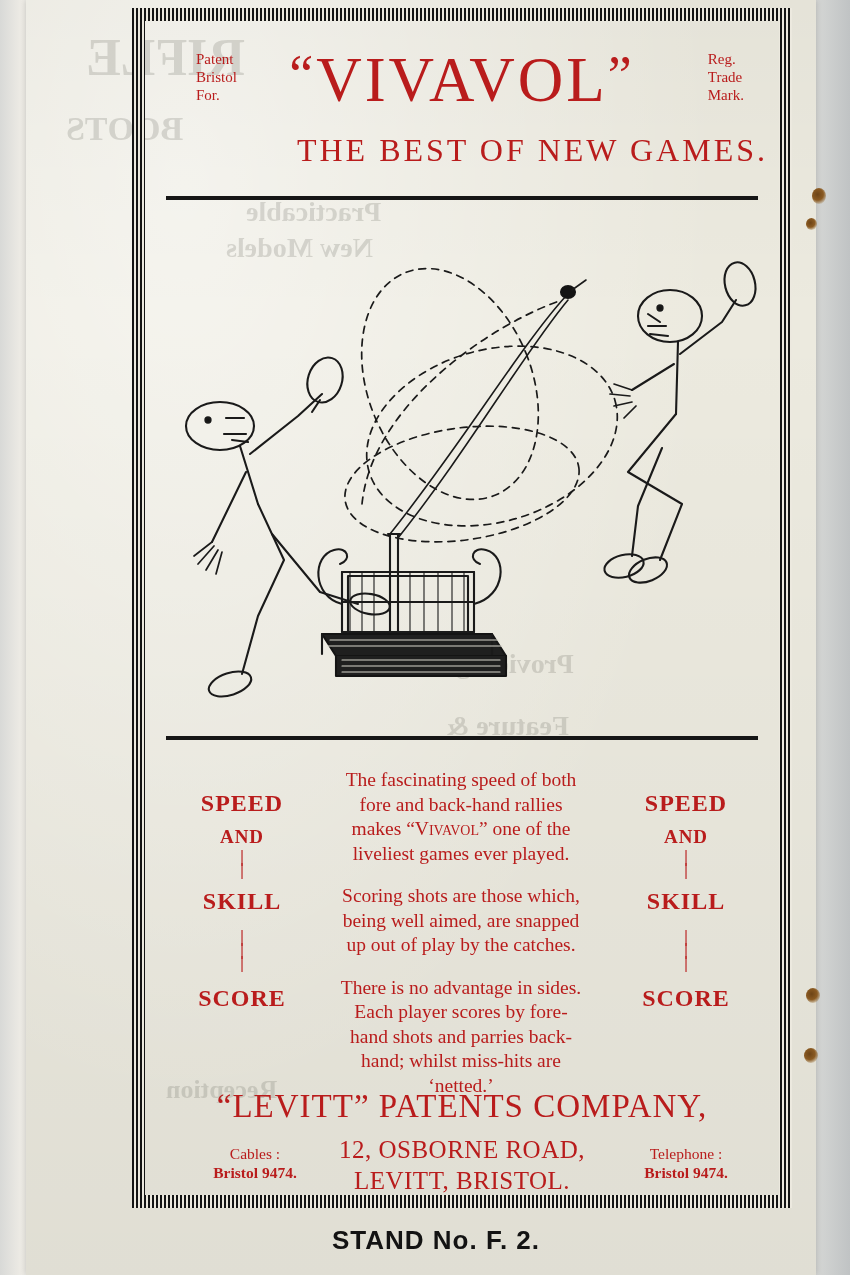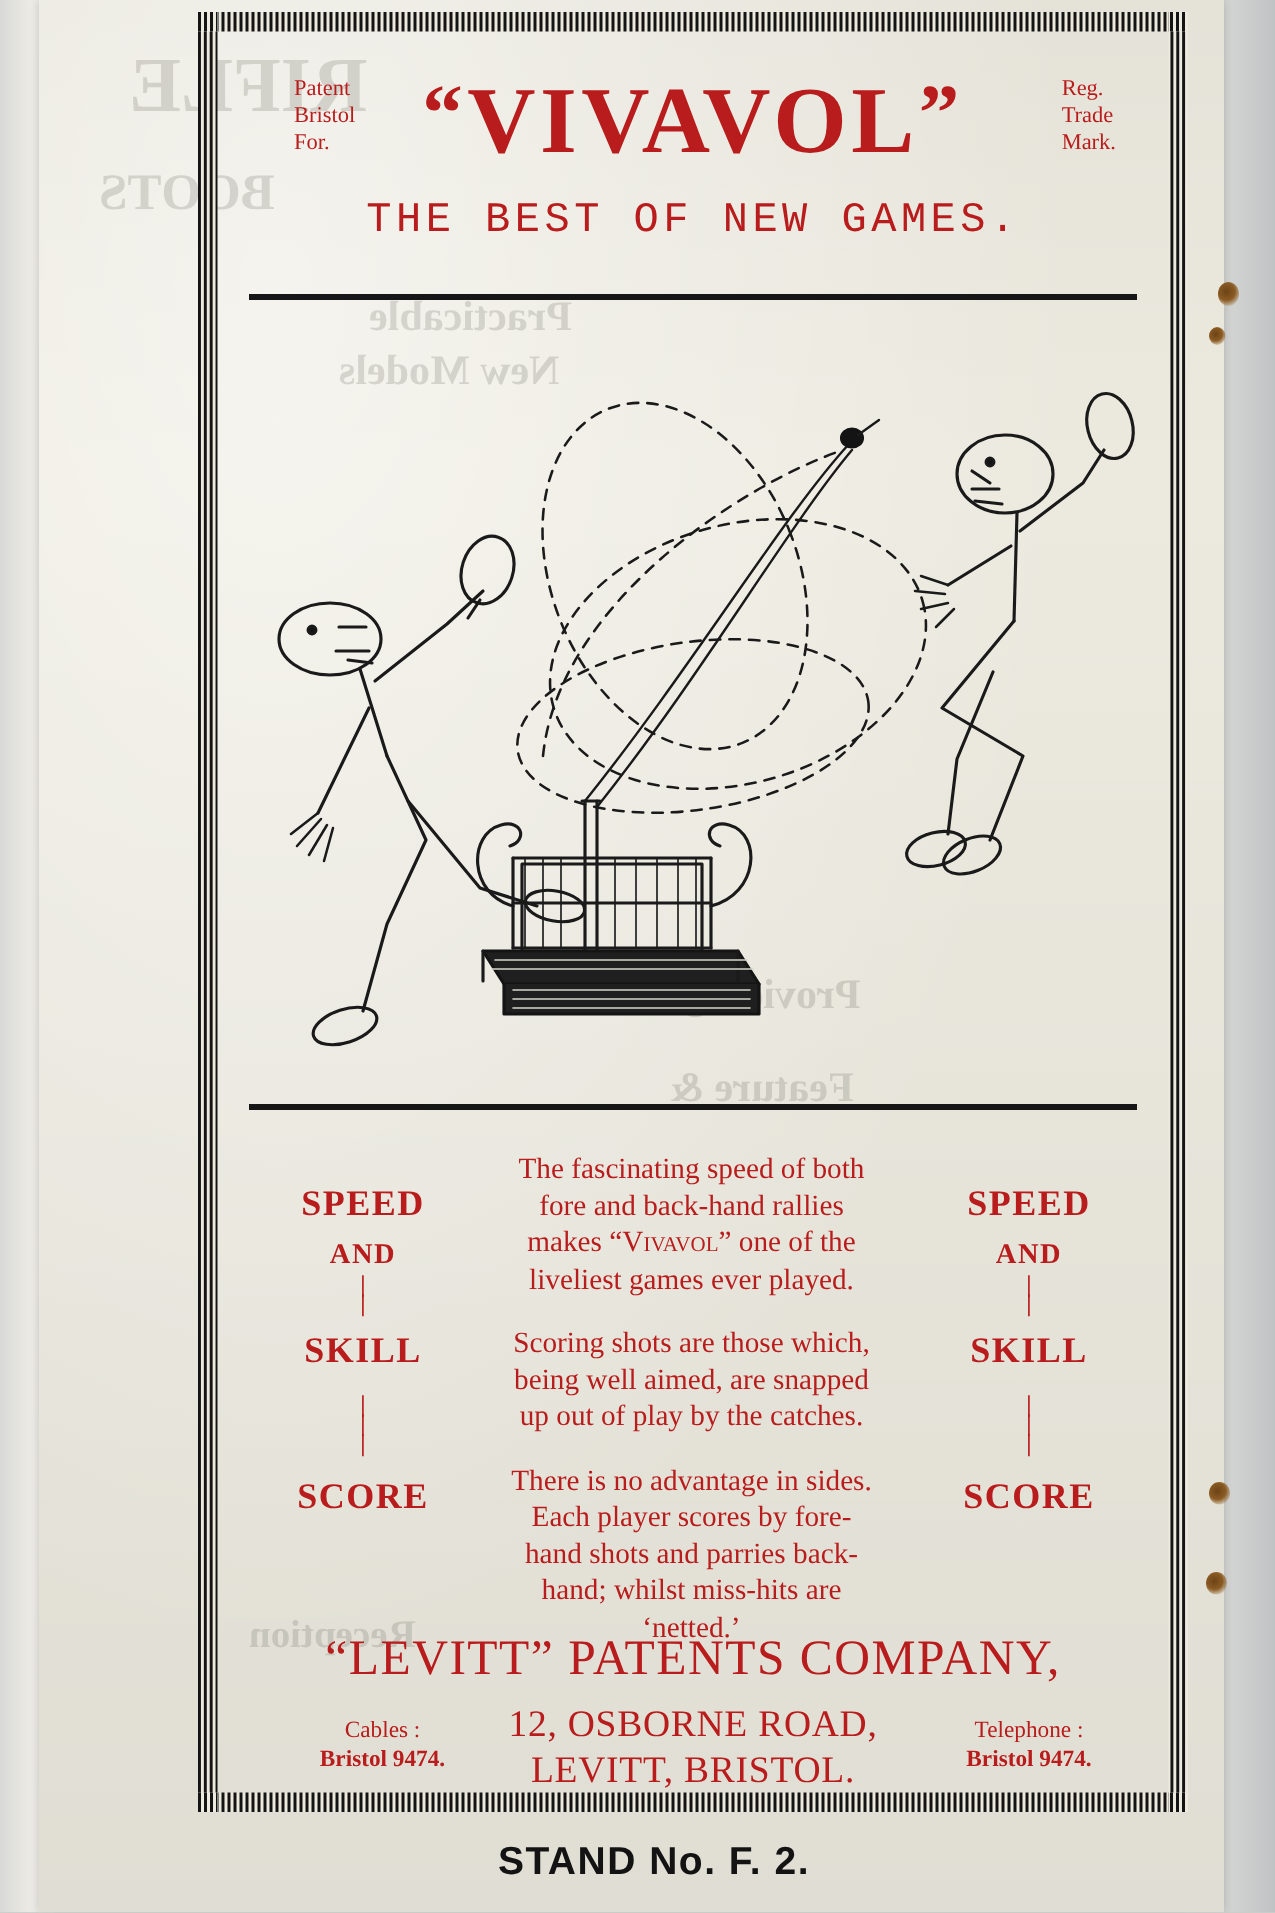--- a/index.html
+++ b/index.html
@@ -90,30 +90,29 @@
     font-size: 15px;
     line-height: 18px;
   }
   .brand {
     position: absolute;
     left: 0; right: 0; top: 16px;
     text-align: center;
     font-size: 63px;
     letter-spacing: 3px;
     font-family: "Liberation Serif", serif;
-    font-weight: bold;
+    font-weight: normal;
   }
   .brand .q { font-size: 54px; vertical-align: top; }
   .tagline {
     position: absolute;
     left: 0; right: 0; top: 104px;
-    text-align: center;
-    font-size: 28px;
+    text-align: right;
+    font-size: 32px;
     letter-spacing: 3px;
-    font-family: Liberation Mono, monospace;
   }
   .rule {
     position: absolute;
     left: 10px;
     width: 592px;
     height: 4px;
     background: #161616;
   }
   .rule-top { top: 168px; }
   .rule-bottom { top: 708px; }

